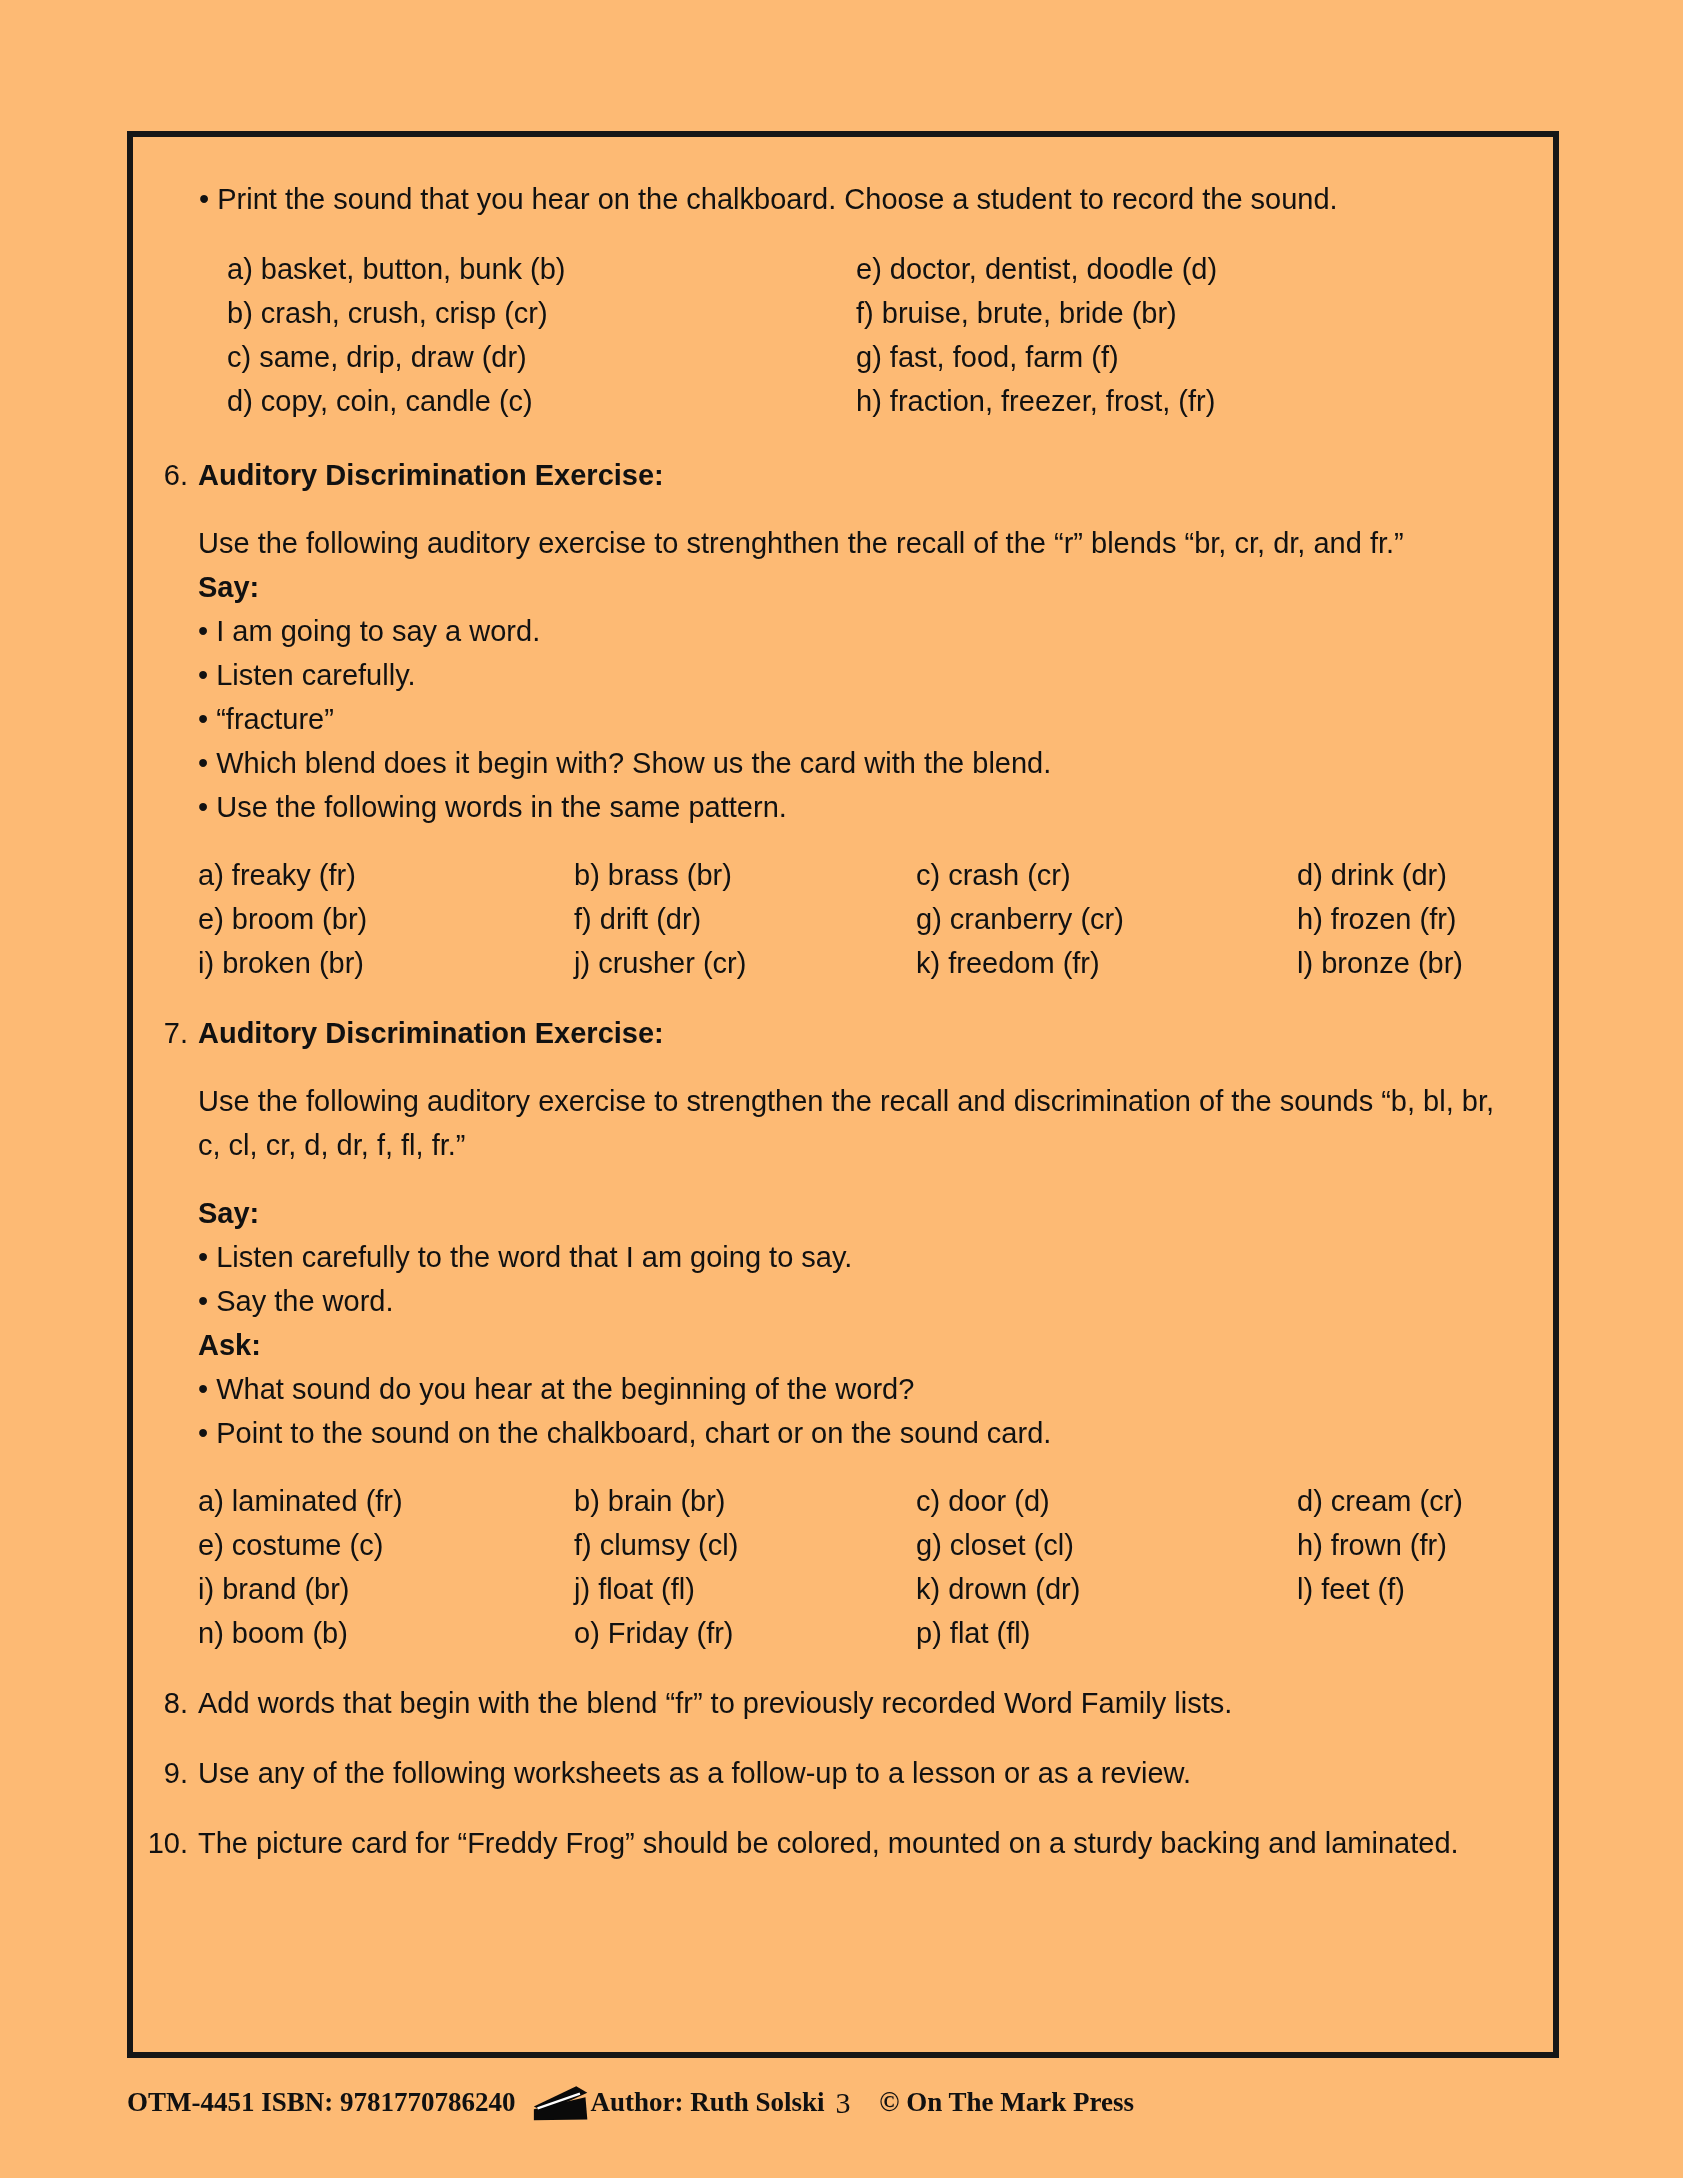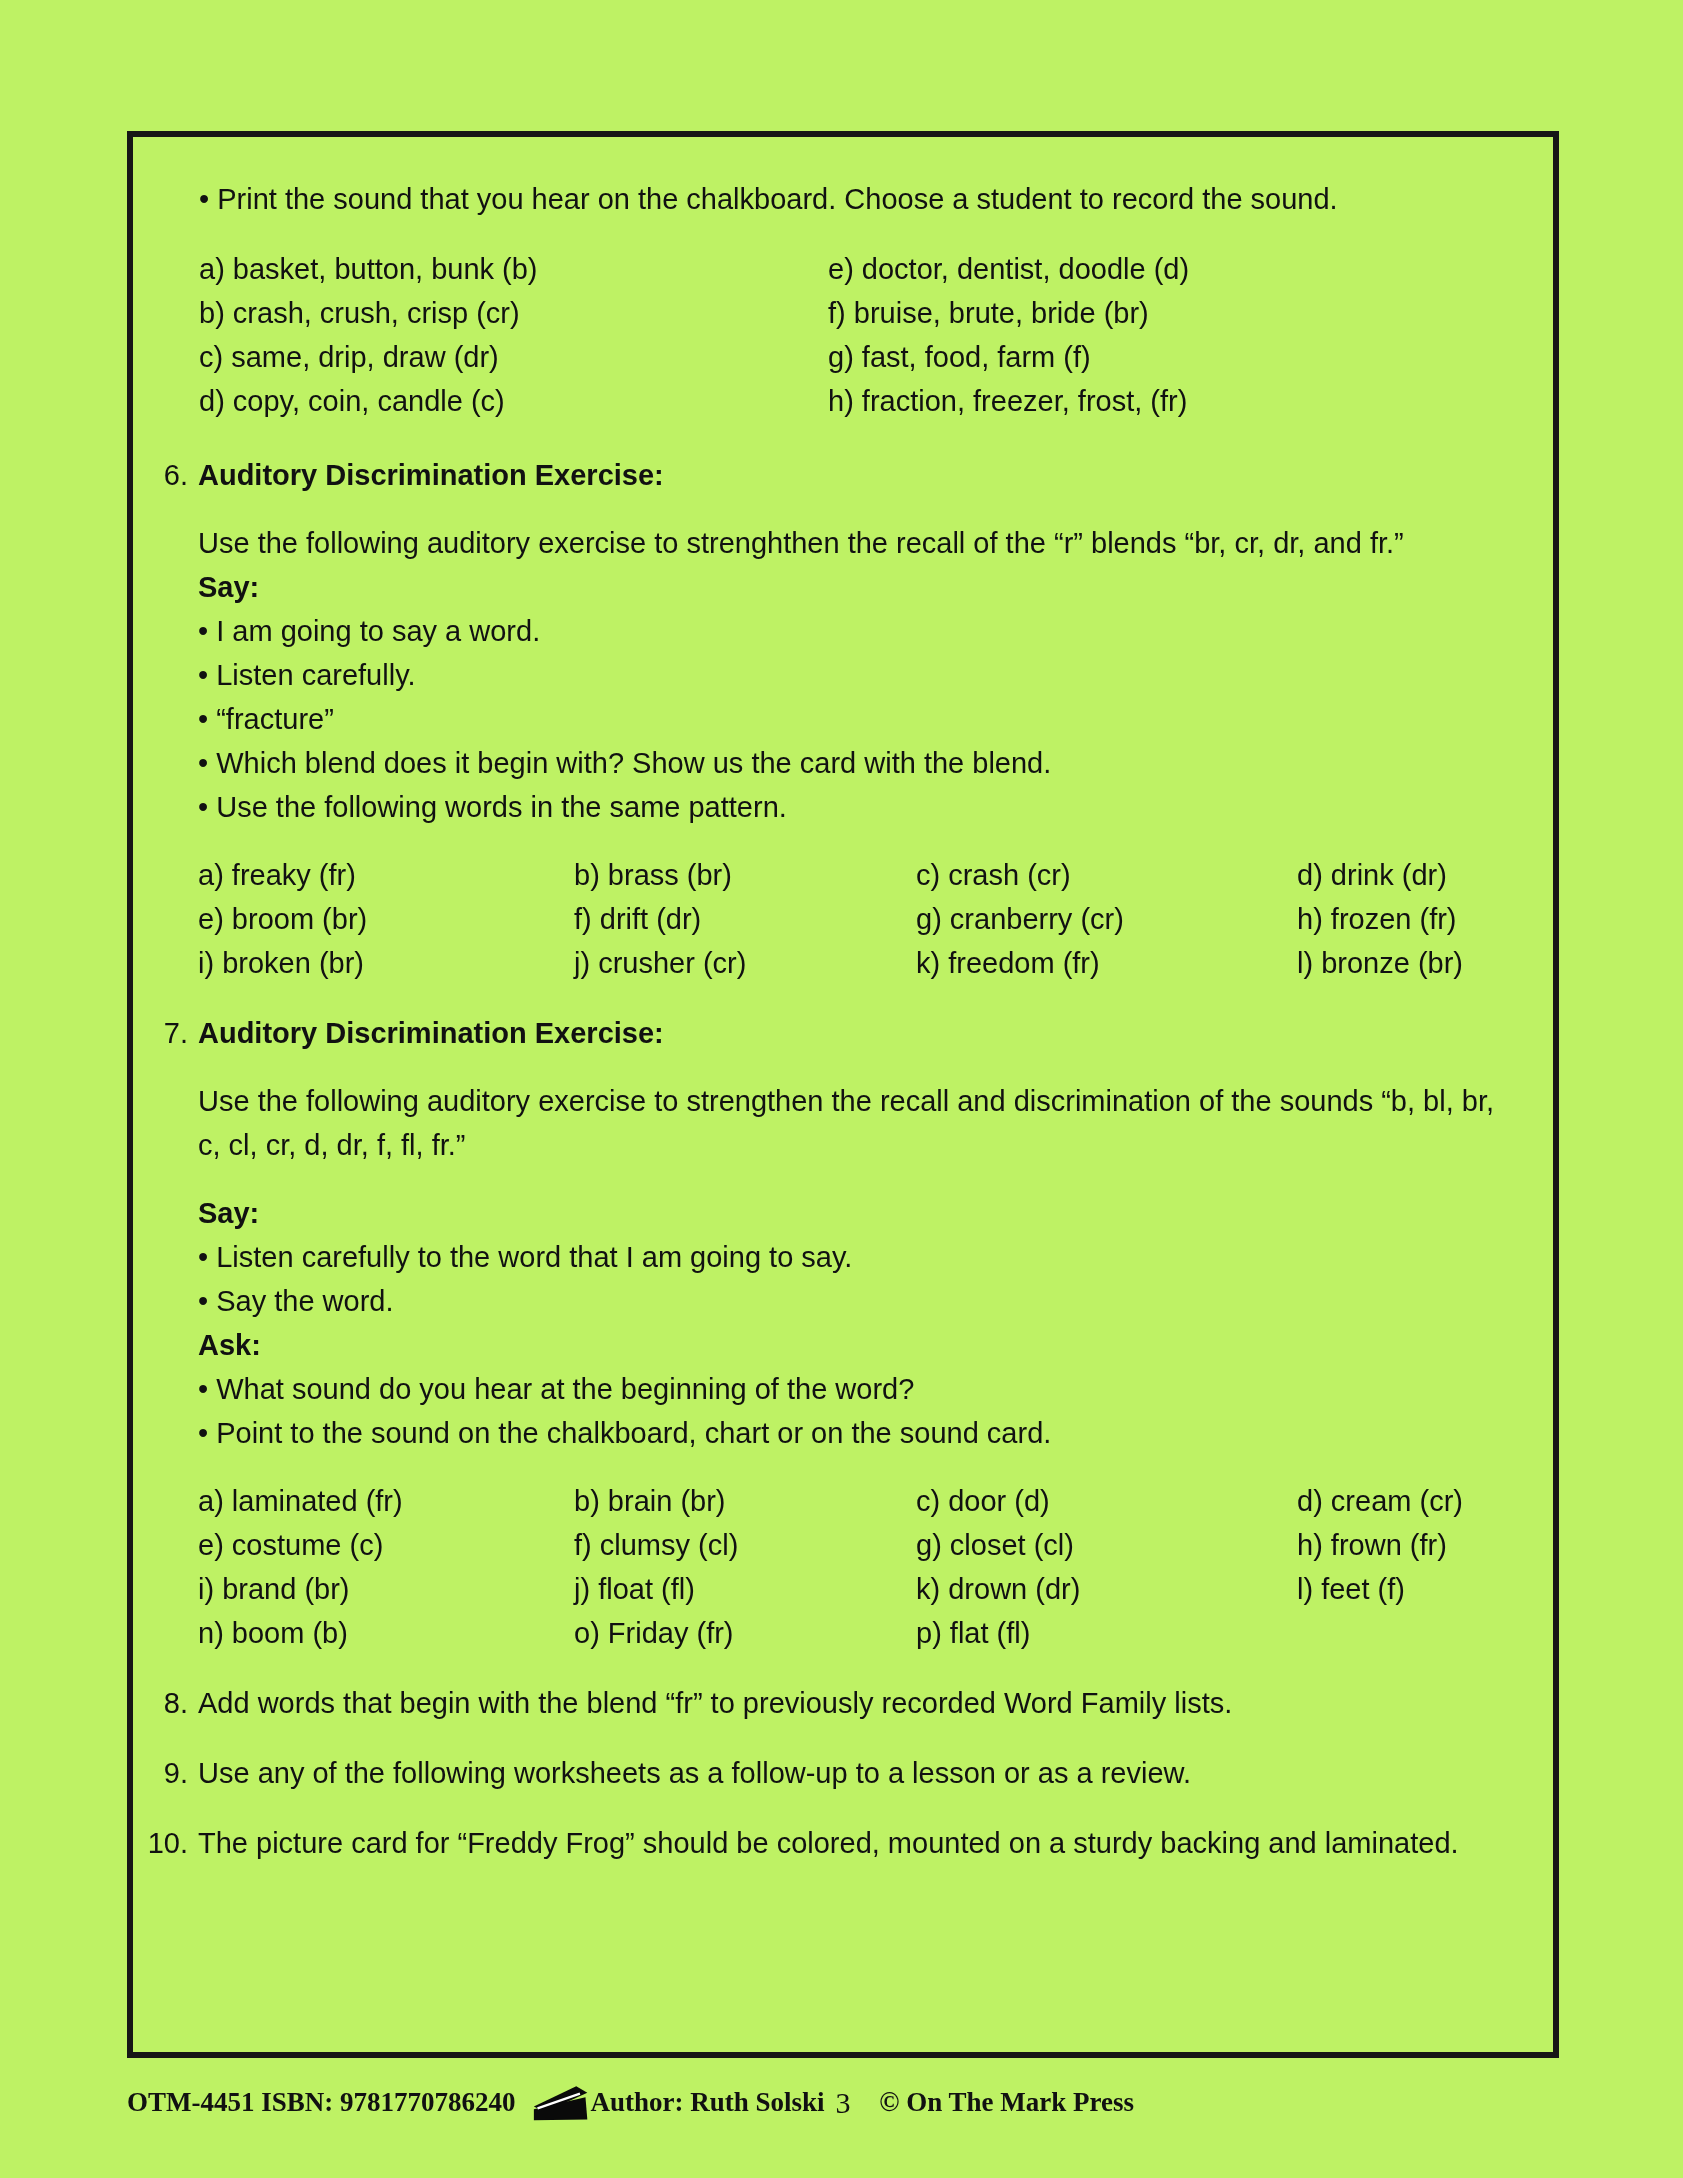--- a/index.html
+++ b/index.html
@@ -4,21 +4,21 @@
 <style>
   html, body {
     margin: 0;
     padding: 0;
     background: #ffffff;
   }
   .page {
     position: relative;
     width: 1683px;
     height: 2178px;
-    background: #bef264;
+    background: #fdba74;
     font-family: "Liberation Sans", sans-serif;
     color: #111111;
     overflow: hidden;
   }
   .frame {
     position: absolute;
     left: 127px;
     top: 131px;
     width: 1432px;
     height: 1927px;
@@ -30,21 +30,21 @@
     padding: 40px 36px 0 22px;
     font-size: 29px;
     line-height: 44px;
   }
   .intro { margin: 0 0 26px 44px; }
   .top-list {
     display: grid;
     grid-template-columns: 629px 1fr;
     margin: 0 0 30px 44px;
   }
-  .top-list span { white-space: nowrap; }
+  .top-list span { white-space: nowrap; margin-left: 28px; }
   .section {
     display: flex;
     align-items: flex-start;
     margin: 0 0 26px 0;
   }
   .sec-num {
     flex: 0 0 55px;
     margin-left: -12px;
     padding-right: 10px;
     box-sizing: border-box;

